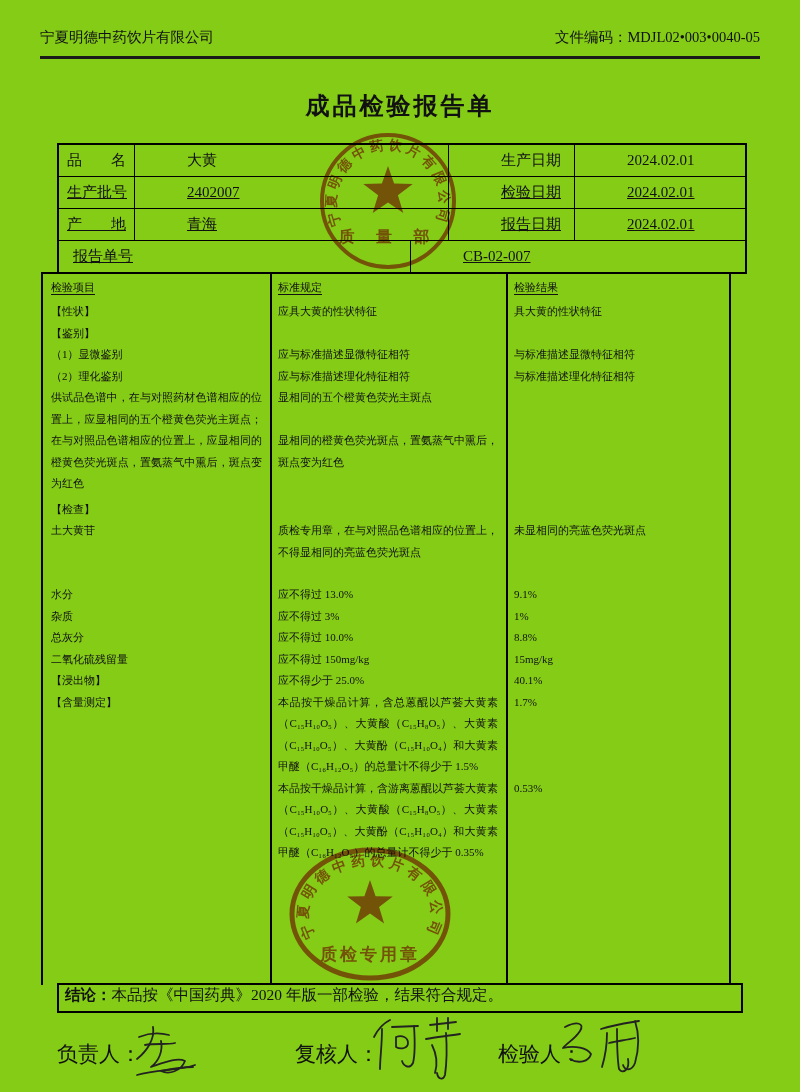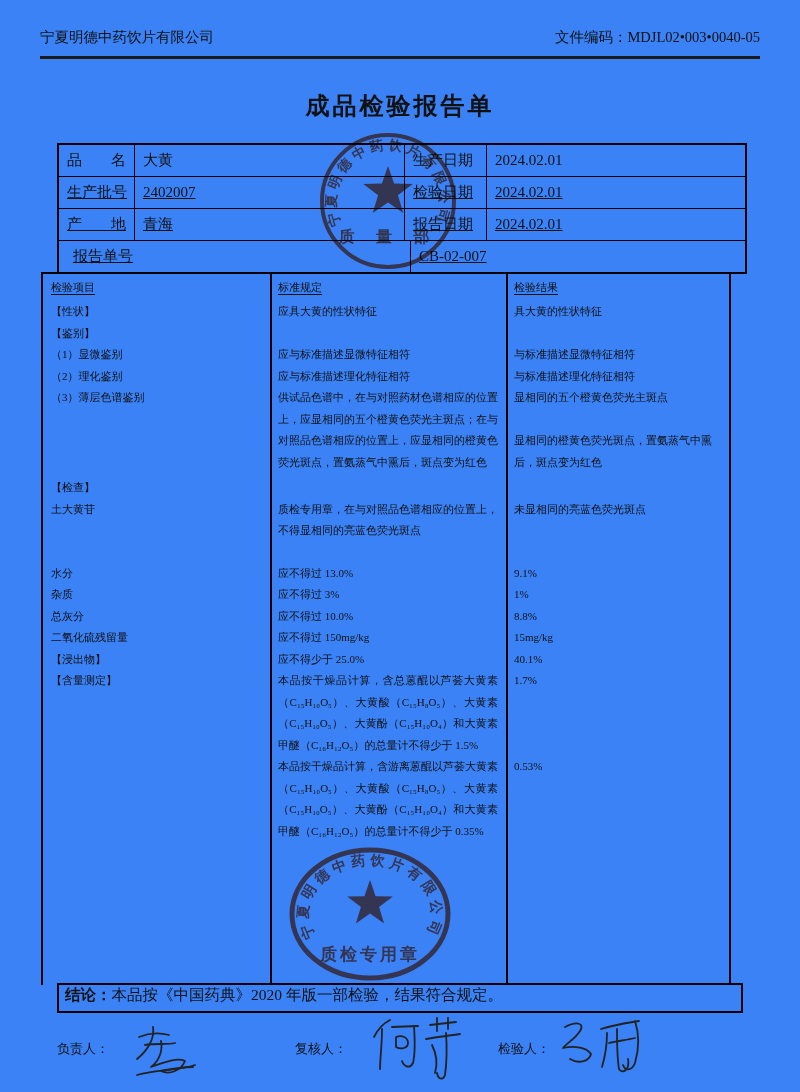--- a/index.html
+++ b/index.html
@@ -1,19 +1,19 @@
 <!DOCTYPE html>
 <html><head>
 <meta charset="utf-8">
 <style>
   html,body{margin:0;padding:0;background:#fff;}
   .page{
     position:relative;
     width:800px;height:1092px;
-    background:#3b82f6;
+    background:#84cc16;
     font-family:"Liberation Serif","DejaVu Serif",serif;
     color:#111;
     overflow:hidden;
   }
   
   .doc-header{
     position:absolute;left:40px;top:28px;width:720px;
     display:flex;justify-content:space-between;align-items:flex-end;
     font-size:14.5px;
     border-bottom:3px solid #1a1a1a;
@@ -23,21 +23,21 @@
   .doc-title{
     position:absolute;left:0;top:90px;width:800px;
     text-align:center;font-size:24px;font-weight:bold;letter-spacing:3px;
   }
   
   .info-table{
     position:absolute;left:57px;top:143px;width:686px;
     border:2px solid #000;
     font-size:15px;
   }
-  .info-row{display:grid;grid-template-columns:76px 270px 82px 258px;height:31px;}
+  .info-row{display:grid;grid-template-columns:76px 270px 82px 258px;height:31px;gap:44px;}
   .info-row.top-border{border-top:1.5px solid #000;text-decoration:underline;}
   .info-cell{display:flex;align-items:center;padding:0 8px;overflow:hidden;white-space:nowrap;}
   .info-cell.rb{border-right:1.5px solid #000;}
   .spread{display:block;width:100%;text-align:justify;text-align-last:justify;}
   .info-row.last{grid-template-columns:346px 340px;padding-left:6px;}
   
   .main-table{
     position:absolute;left:41px;top:272px;width:686px;height:711px;
     border:2px solid #000;border-bottom:none;
     font-size:11px;line-height:21.5px;
@@ -58,21 +58,21 @@
   
   .conclusion{
     position:absolute;left:57px;top:983px;width:686px;height:30px;
     border:2px solid #000;
     display:flex;align-items:flex-start;
     font-size:15.5px;padding-left:6px;box-sizing:border-box;
   }
   .conclusion b{font-weight:bold;}
   
   .sig-area{position:absolute;left:0;top:1015px;width:800px;height:77px;}
-  .sig-label{position:absolute;top:25px;font-size:13px;}
+  .sig-label{position:absolute;top:25px;font-size:21px;}
   .sig-label.l1{left:57px;}
   .sig-label.l2{left:295px;}
   .sig-label.l3{left:498px;}
   .sig-svg{position:absolute;}
   .sig-svg path{fill:none;stroke:#222;stroke-width:1.8;stroke-linecap:round;stroke-linejoin:round;}
   
   .stamp{position:absolute;mix-blend-mode:multiply;opacity:.85;}
   .stamp text{font-family:"DejaVu Sans","Liberation Sans",sans-serif;font-weight:bold;}
 </style>
 </head>
@@ -144,21 +144,20 @@
       <div class="mcell">（1）显微鉴别</div>
       <div class="mcell std">应与标准描述显微特征相符</div>
       <div class="mcell res">与标准描述显微特征相符</div>
     </div>
     <div class="mrow">
       <div class="mcell">（2）理化鉴别</div>
       <div class="mcell std">应与标准描述理化特征相符</div>
       <div class="mcell res">与标准描述理化特征相符</div>
     </div>
     <div class="mrow">
-      <div class="mcell">（3）薄层色谱鉴别</div>
       <div class="mcell std">供试品色谱中，在与对照药材色谱相应的位置上，应显相同的五个橙黄色荧光主斑点；在与对照品色谱相应的位置上，应显相同的橙黄色荧光斑点，置氨蒸气中熏后，斑点变为红色</div>
       <div class="mcell res">显相同的五个橙黄色荧光主斑点
 
 显相同的橙黄色荧光斑点，置氨蒸气中熏后，斑点变为红色</div>
     </div>
     <div class="mrow small-gap">
       <div class="mcell">【检查】</div>
       <div class="mcell std"></div>
       <div class="mcell res"></div>
     </div>

